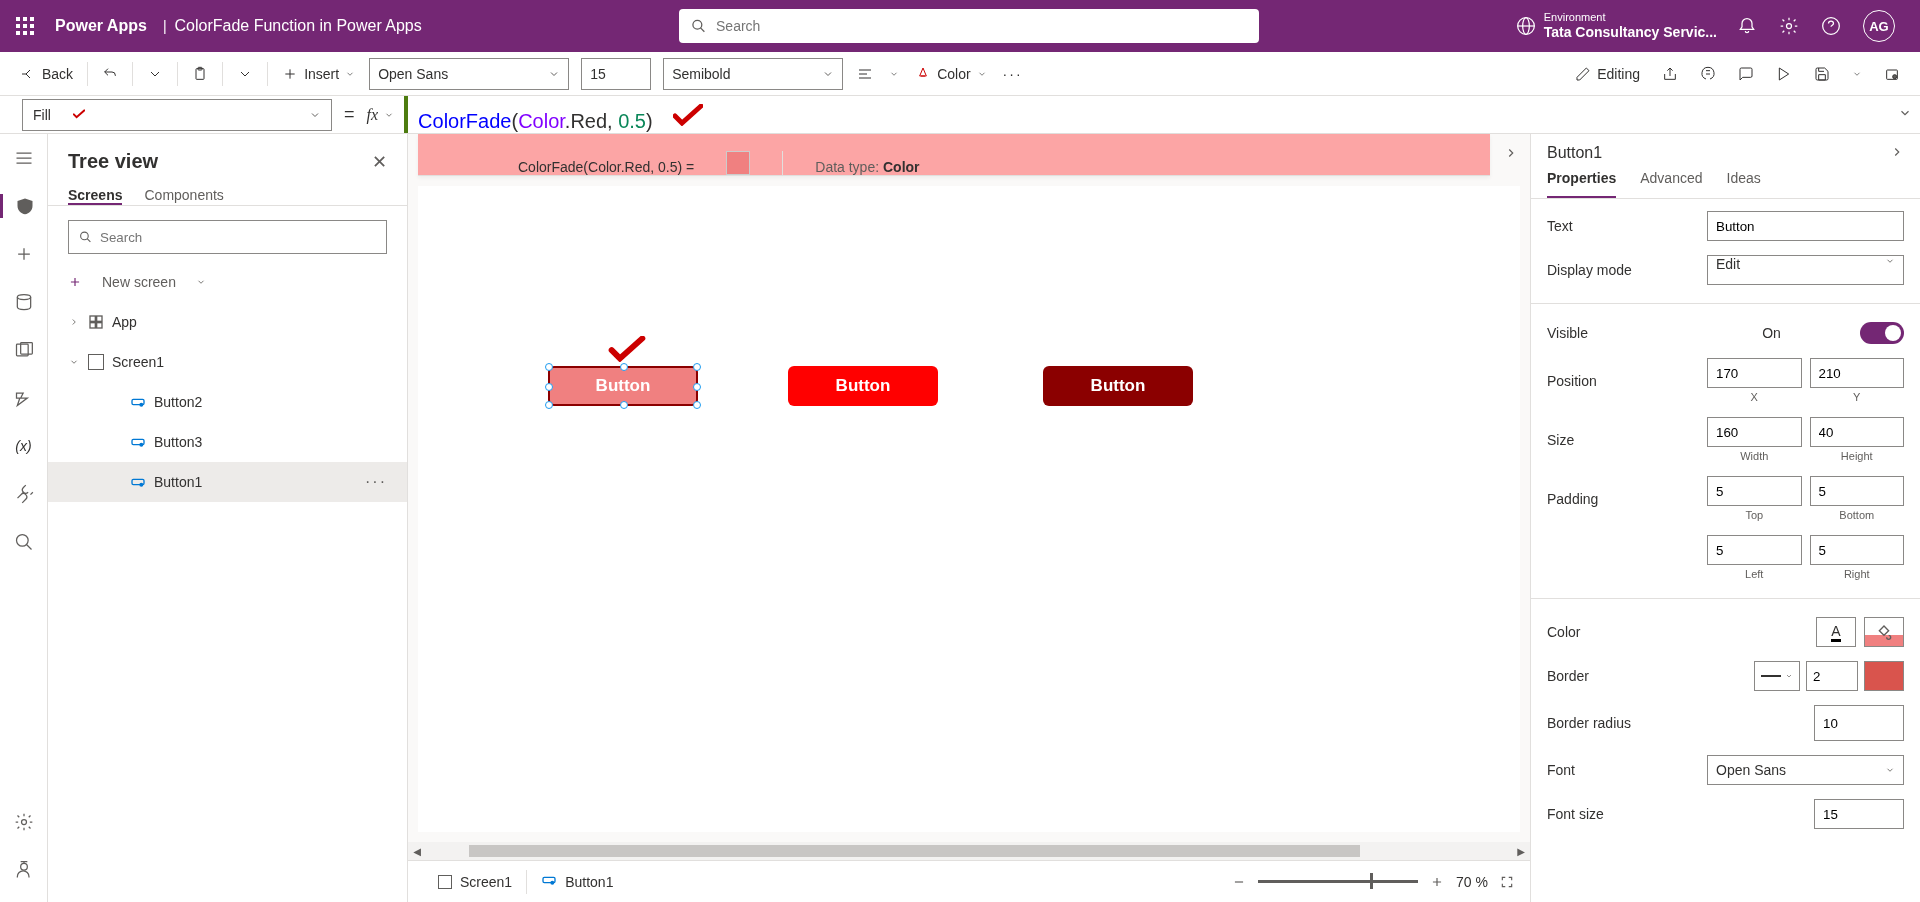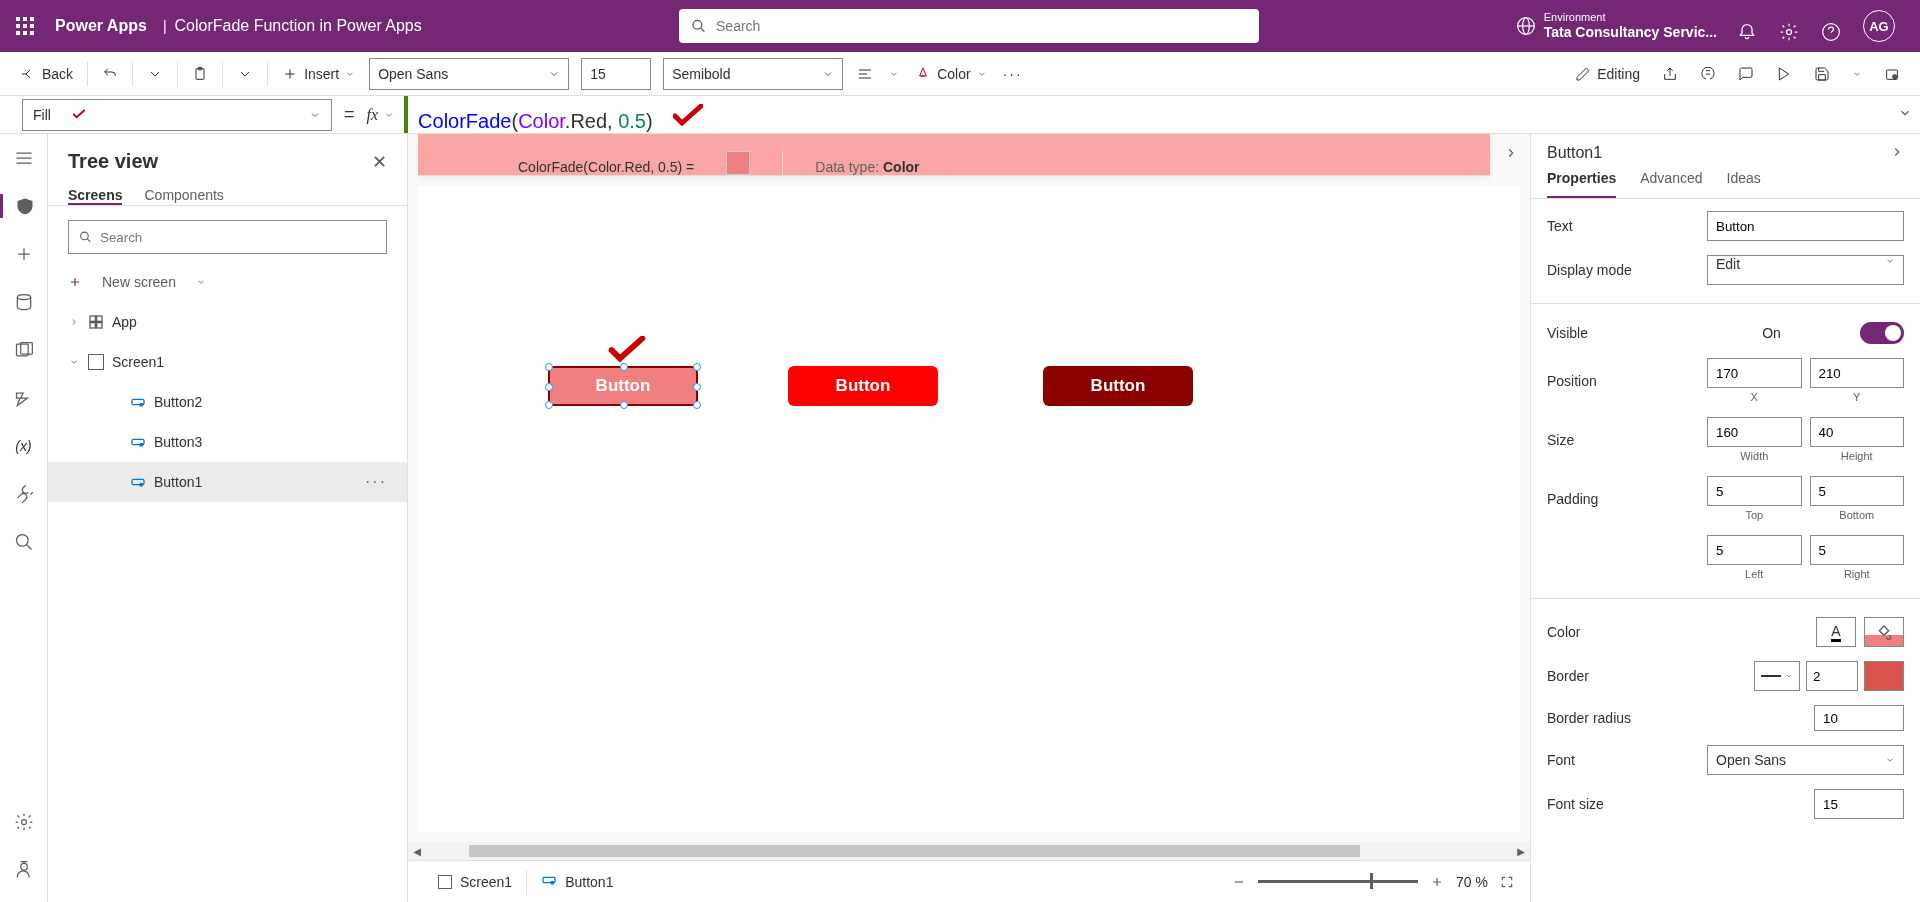--- a/index.html
+++ b/index.html
@@ -11,21 +11,21 @@
 .app-sub { font-size: 16px; }
 .search-wrap { margin-left: auto; margin-right: auto; }
 .search-box { width: 580px; height: 34px; background: #fff; border-radius: 4px; display: flex; align-items: center; padding: 0 12px; }
 .search-box svg { width: 16px; height: 16px; fill: #605e5c; }
 .search-box input { border: none; outline: none; margin-left: 10px; font-size: 14px; width: 100%; color: #605e5c; }
 .env-block { display: flex; align-items: center; margin-right: 20px; }
 .env-block svg { width: 20px; height: 20px; fill: #fff; margin-right: 8px; }
 .env-text { display: flex; flex-direction: column; line-height: 1.2; }
 .env-label { font-size: 11px; }
 .env-name { font-size: 14px; font-weight: 600; }
-.hdr-icons { display: flex; align-items: flex-end; gap: 22px; margin-right: 15px; }
+.hdr-icons { display: flex; align-items: center; gap: 22px; margin-right: 15px; }
 .hdr-icons svg { width: 20px; height: 20px; fill: none; stroke: #fff; stroke-width: 1.5; cursor: pointer; }
 .avatar { width: 32px; height: 32px; border-radius: 50%; border: 1px solid #fff; display: flex; align-items: center; justify-content: center; font-size: 13px; font-weight: 600; cursor: pointer; }
 .ribbon { height: 44px; border-bottom: 1px solid #e1dfdd; display: flex; align-items: center; padding: 0 18px; gap: 12px; }
 .rbtn { display: flex; align-items: center; gap: 6px; cursor: pointer; padding: 4px 2px; }
 .rbtn svg { width: 16px; height: 16px; stroke: #323130; fill: none; stroke-width: 1.5; }
 .divider { width: 1px; height: 24px; background: #e1dfdd; }
 .dd-box { height: 32px; border: 1px solid #8a8886; display: flex; align-items: center; padding: 0 8px; cursor: pointer; background: #fff; }
 .dd-box.font { width: 200px; }
 .dd-box.size { width: 70px; }
 .dd-box.weight { width: 180px; }
@@ -650,21 +650,21 @@
               <svg style="width:8px;margin-left:4px;stroke:#605e5c;fill:none;stroke-width:2" viewBox="0 0 24 24">
                 <path d="M6 9l6 6 6-6"></path>
               </svg>
             </div>
           <input style="width: 52px; height: 30px; border: 1px solid rgb(138, 136, 134); padding: 0px 6px;" value="2">
           <div class="color-btn" style="background:#d9544d"></div>
         </div>
       </div>
       <div class="prop-row">
         <span class="prop-label">Border radius</span>
-        <input style="width: 90px; height: 26px; border: 1px solid rgb(138, 136, 134); padding: 0px 8px; margin-left: auto;" value="10">
+        <input style="width: 90px; height: 36px; border: 1px solid rgb(138, 136, 134); padding: 0px 8px; margin-left: auto;" value="10">
       </div>
       <div class="prop-row">
         <span class="prop-label">Font</span>
         <div class="prop-input" style="display:flex;align-items:center">
           <span>Open Sans</span>
           <svg style="margin-left:auto;width:10px;stroke:#605e5c;fill:none;stroke-width:2" viewBox="0 0 24 24">
               <path d="M6 9l6 6 6-6"></path>
             </svg>
         </div>
       </div>

